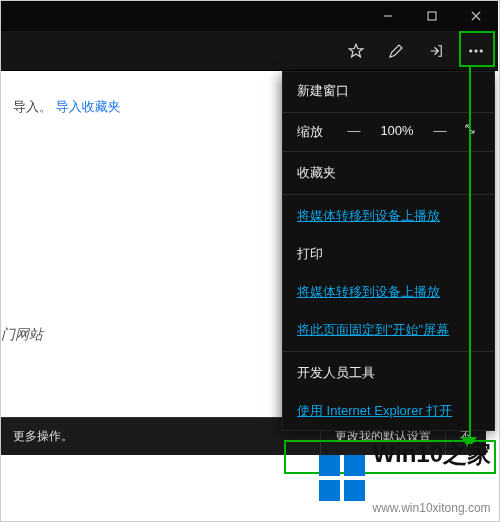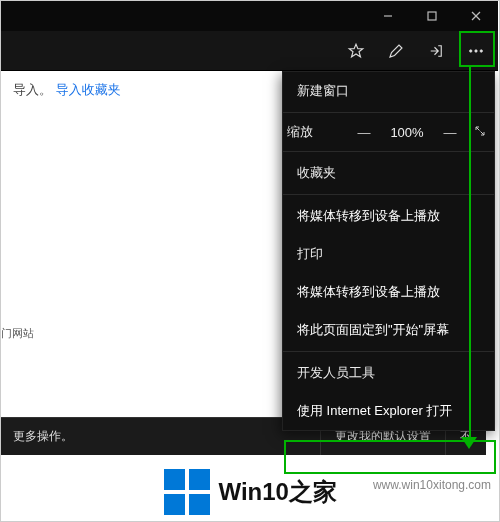--- a/index.html
+++ b/index.html
@@ -48,58 +48,58 @@
   .tb-icon {
     width: 36px; height: 36px;
     display: flex; align-items: center; justify-content: center;
     color: #ddd;
   }
   .tb-icon svg { stroke: #ddd; fill: none; }
   .content {
     flex: 1;
     background: #fff;
     position: relative;
-    padding: 10px 12px;
+    padding: 27px 12px;
     font-size: 13px;
     color: #333;
   }
   .fav-hint { color: #444; font-size: 13px; }
   .fav-link { color: #1a73e8; cursor: pointer; }
   .sidelabel {
     position: absolute;
     left: 0;
     top: 255px;
-    font-size: 11px;
+    font-size: 14px;
     color: #555;
+    font-style: italic;
   }
   .menu {
     position: absolute;
     top: 70px;
     right: 4px;
     width: 213px;
     background: #111;
     color: #eee;
     font-size: 13px;
     border: 1px solid #222;
     box-shadow: -2px 4px 12px rgba(0,0,0,.5);
     z-index: 10;
   }
   .menu-item {
     padding: 10px 14px;
     white-space: nowrap;
     overflow: hidden;
     text-overflow: ellipsis;
     color: #eaeaea;
   }
-  .menu-item.disabled { color: #ffffff; }
+  .menu-item.disabled { color: #0ea5e9; text-decoration: underline; }
   .menu-sep { height: 1px; background: #2a2a2a; margin: 2px 0; }
   .zoom-row {
     display: flex;
-    align-items: center;
-    padding: 8px 4px;
+    padding: 8px 14px;
     gap: 10px;
   }
   .zoom-row .zlabel { flex: 1; color: #eaeaea; }
   .zoom-ctl { color: #ccc; width: 20px; text-align: center; }
   .zoom-val { color: #eee; width: 46px; text-align: center; }
   .prompt {
     position: absolute;
     left: 0; right: 13px;
     bottom: 66px;
     height: 38px;
@@ -168,21 +168,21 @@
     z-index: 40;
   }
   .wm-logo {
     width: 46px; height: 46px;
     display: grid;
     grid-template-columns: 1fr 1fr;
     grid-template-rows: 1fr 1fr;
     gap: 4px;
   }
   .wm-logo div { background: #0078d7; }
-  .wm-text { display: flex; flex-direction: row; line-height: 1.05; gap: 36px; }
+  .wm-text { display: flex; flex-direction: column; line-height: 1.05; gap: 36px; }
   .wm-title { font-size: 24px; font-weight: 600; color: #111; }
   .wm-url { font-size: 12px; color: #888; }
 </style>
 </head>
 <body>
 
 <div class="window">
   <div class="titlebar">
     <div class="tbar-btn">
       <svg width="12" height="12">

